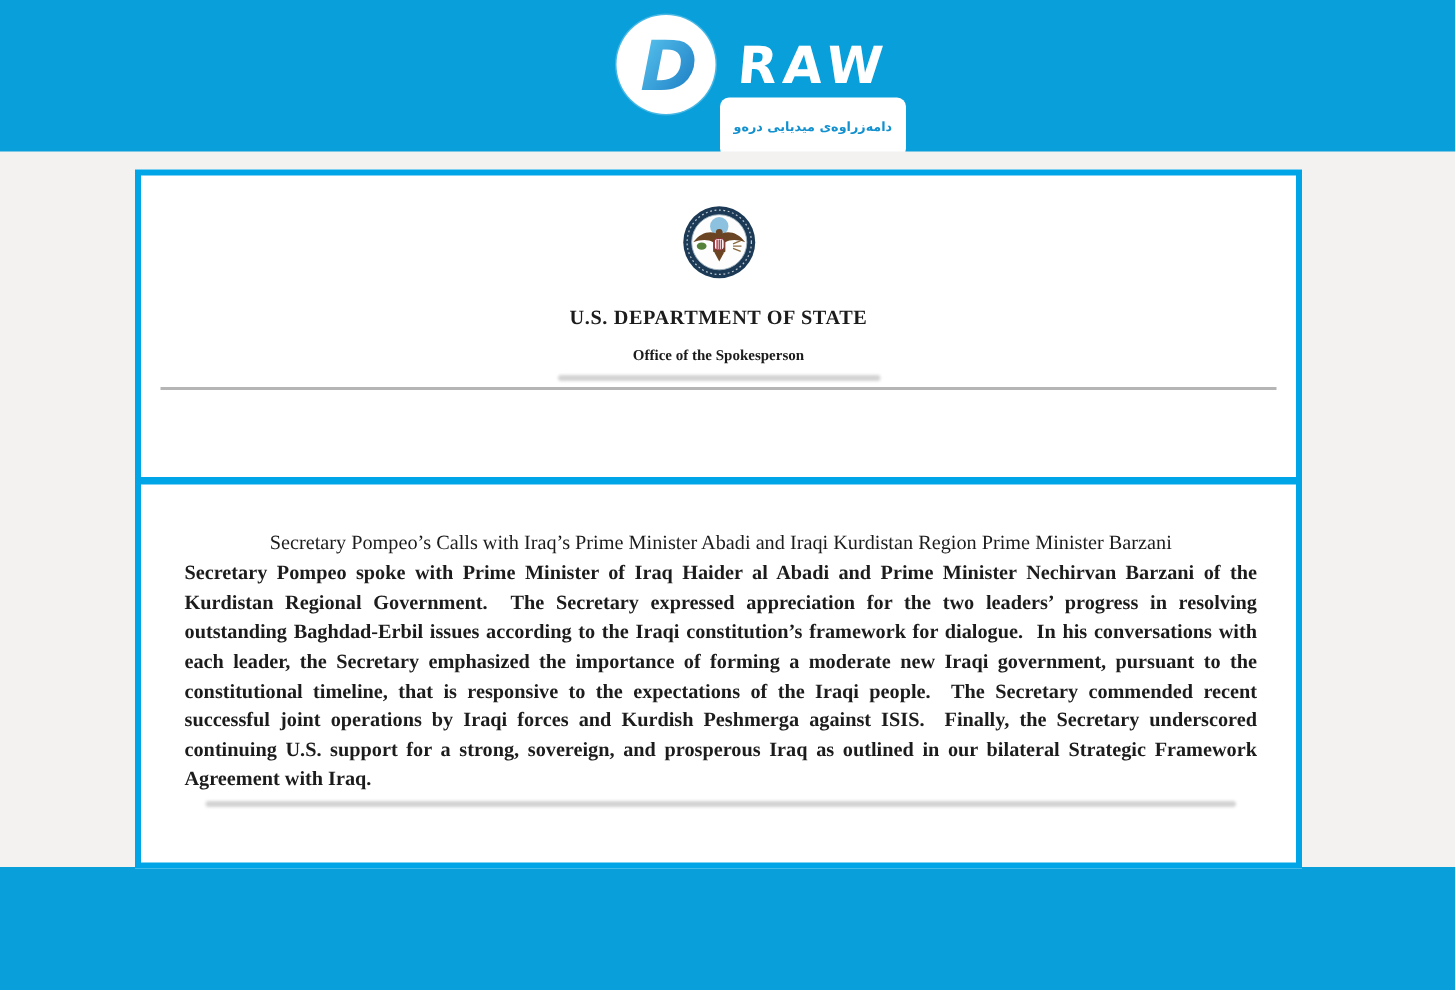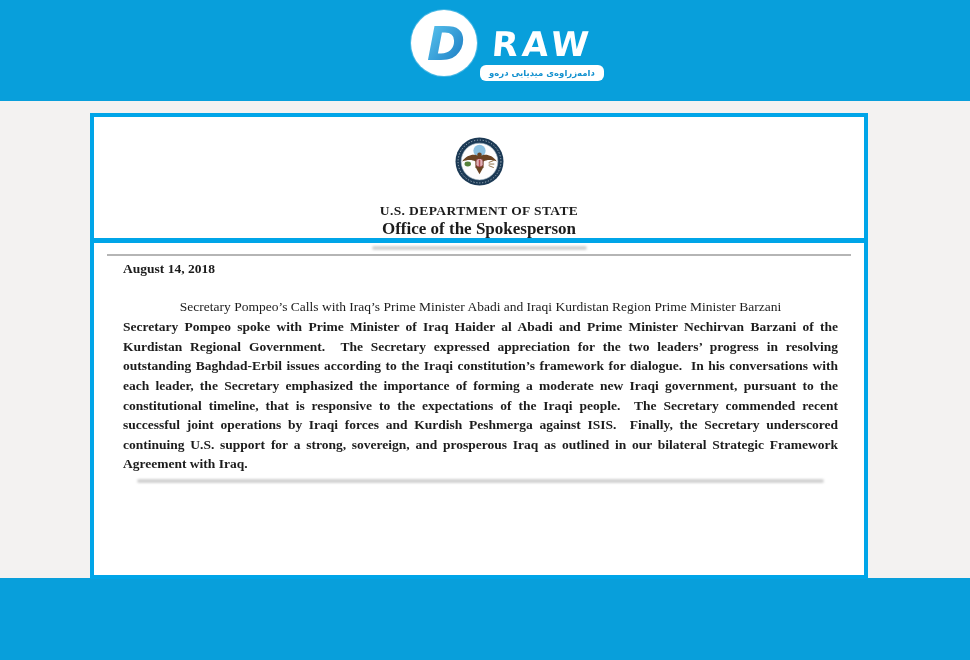--- a/index.html
+++ b/index.html
@@ -16,44 +16,44 @@
     box-shadow:0 0 0 1px rgba(255,255,255,.25);
   }
   .logo-right{margin-left:3px;display:flex;flex-direction:column;align-items:center;}
   .logo-raw{
     margin-top:17px;font-family:"DejaVu Sans",sans-serif;font-weight:bold;
     font-size:34px;line-height:1;color:#ffffff;letter-spacing:4px;
     transform:skewX(-5deg);
   }
   .logo-pill{
     margin-top:4px;background:#ffffff;border-radius:6px;
-    padding:3px 9px;min-width:98px;text-align:center;
+    padding:15px 9px;min-width:98px;text-align:center;
   }
   .logo-tagline{
     font-family:"DejaVu Sans",sans-serif;font-size:8.5px;line-height:10px;
     color:#1391cf;font-weight:bold;white-space:nowrap;
   }
   
   .gray-panel{
     position:absolute;top:101px;left:0;width:970px;height:477px;
     background:#f3f2f1;
   }
   
   .doc-card{
     position:absolute;left:90px;top:12px;width:778px;height:466px;
     box-sizing:border-box;background:#ffffff;border:4px solid #00a5e8;
     overflow:hidden;
   }
-  .doc-header{height:121px;text-align:center;position:relative;}
+  .doc-header{height:201px;text-align:center;position:relative;}
   .seal{margin-top:20px;}
   .dept{
     margin-top:13px;font-size:13.5px;font-weight:bold;color:#1c1c1c;
     letter-spacing:0.4px;
   }
-  .office{margin-top:0;font-size:17px;font-weight:bold;color:#1c1c1c;}
+  .office{margin-top:12px;font-size:10px;font-weight:bold;color:#1c1c1c;}
   .smudge{
     background:#c4c4c4;filter:blur(1.2px);opacity:.75;border-radius:2px;
   }
   .smudge.header-smudge{margin:7px auto 0;width:215px;height:4px;}
   .rule{margin:4px auto 0;width:744px;height:2px;background:#b5b5b5;}
   .divider{height:5px;background:#00a5e8;}
   
   .doc-body{padding:9px 26px 0 29px;color:#1c1c1c;}
   .date-line{font-size:13.5px;font-weight:bold;margin:9px 0 0 0;}
   .doc-title{
@@ -114,21 +114,20 @@
         </svg>
         <div class="dept">U.S. DEPARTMENT OF STATE</div>
         <div class="office">Office of the Spokesperson</div>
         <div class="smudge header-smudge"></div>
         <div class="rule"></div>
       </div>
 
       <div class="divider"></div>
 
       <div class="doc-body">
-        <p class="date-line">August 14, 2018</p>
         <h1 class="doc-title">Secretary Pompeo’s Calls with Iraq’s Prime Minister Abadi and Iraqi Kurdistan Region Prime Minister Barzani</h1>
         <p class="body-para">Secretary Pompeo spoke with Prime Minister of Iraq Haider al Abadi and Prime Minister Nechirvan Barzani of the Kurdistan Regional Government.  The Secretary expressed appreciation for the two leaders’ progress in resolving outstanding Baghdad-Erbil issues according to the Iraqi constitution’s framework for dialogue.  In his conversations with each leader, the Secretary emphasized the importance of forming a moderate new Iraqi government, pursuant to the constitutional timeline, that is responsive to the expectations of the Iraqi people.  The Secretary commended recent successful joint operations by Iraqi forces and Kurdish Peshmerga against ISIS.  Finally, the Secretary underscored continuing U.S. support for a strong, sovereign, and prosperous Iraq as outlined in our bilateral Strategic Framework Agreement with Iraq.</p>
         <div class="smudge footer-smudge"></div>
       </div>
 
     </div>
   </div>
 
 </div>
 

